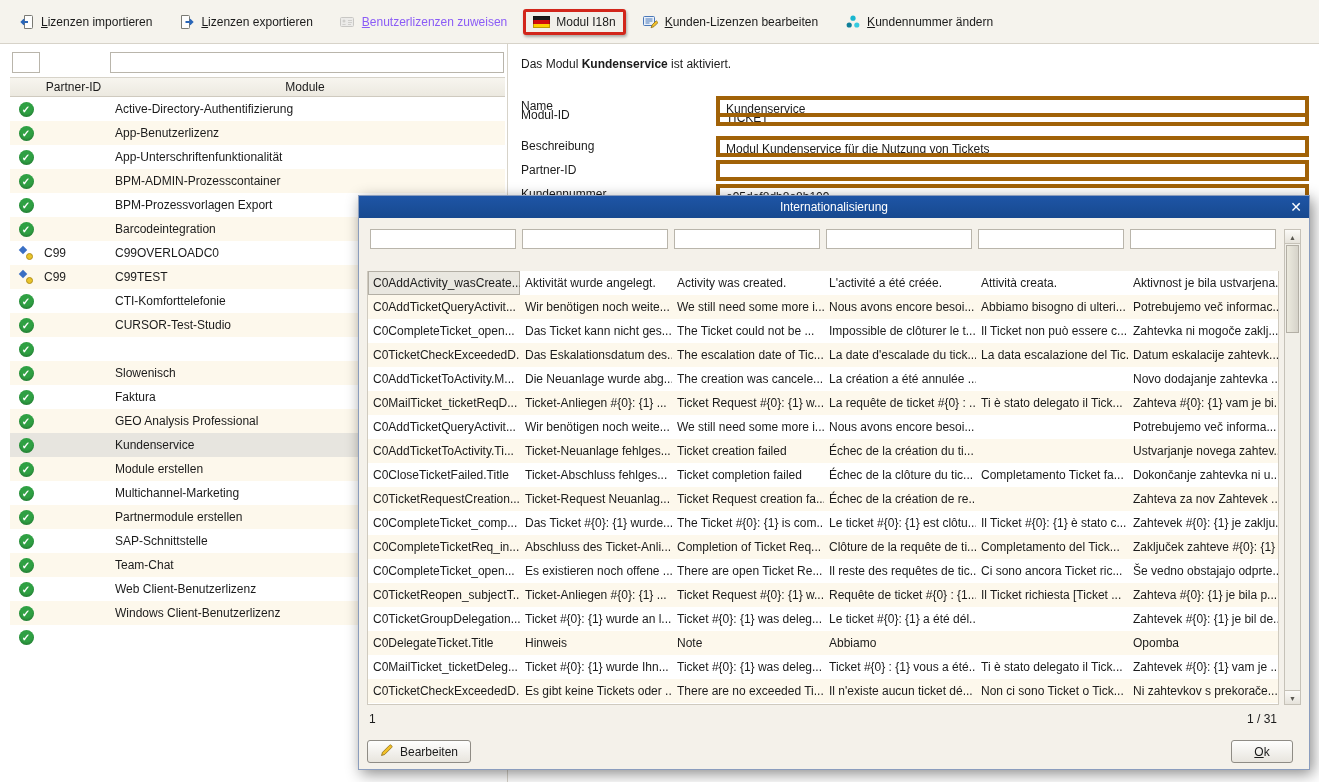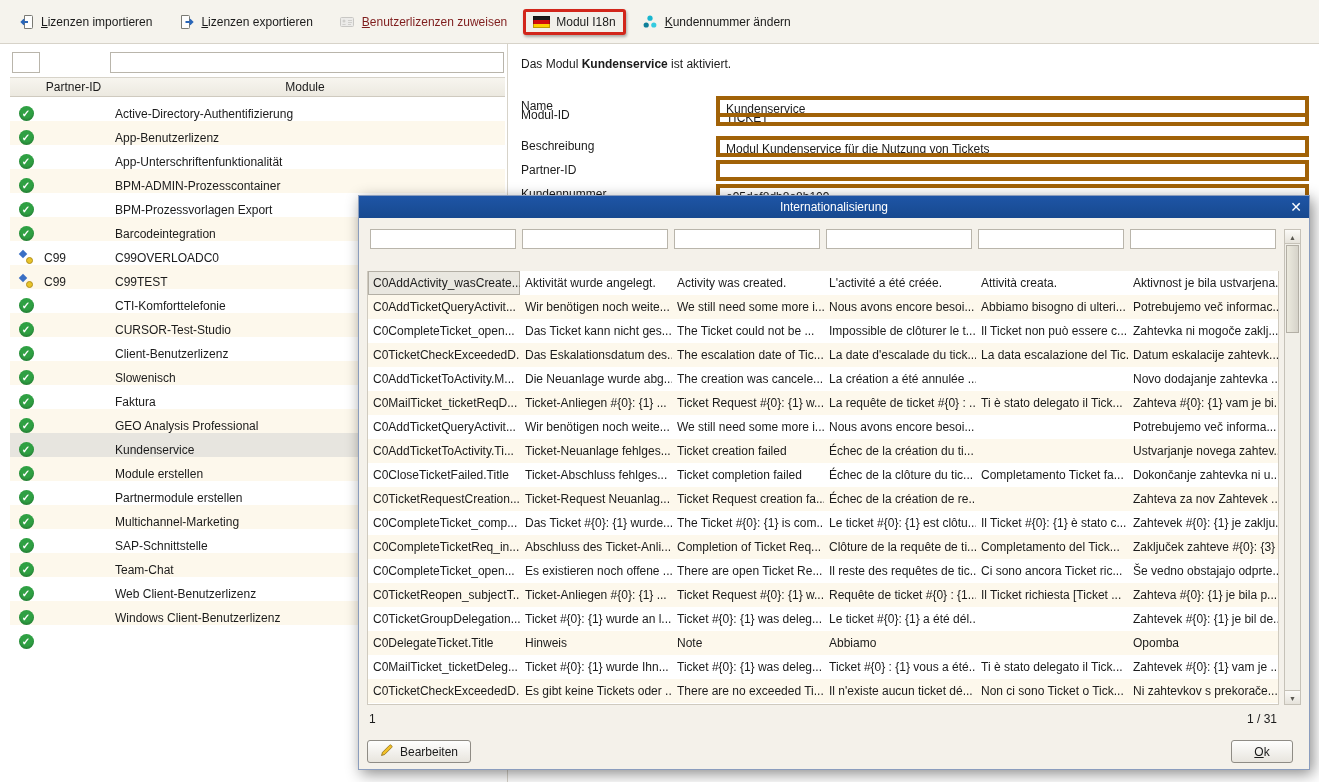--- a/index.html
+++ b/index.html
@@ -11,40 +11,40 @@
   *{margin:0;padding:0}
   body{
     width:1319px;height:782px;position:relative;overflow:hidden;background:#fff;
     font-family:"Liberation Sans",sans-serif;font-size:12px;color:#1b1b1b;
   }
   
   .toolbar{position:absolute;top:0;left:0;right:0;height:44px;background:#f5f3ed;
     border-bottom:1px solid #d7d3c9;display:flex;align-items:center;padding:0 8px;gap:6px;box-sizing:border-box}
   .tb-btn{display:flex;align-items:center;gap:6px;padding:5px 9px;white-space:nowrap;
     border:1px solid transparent;border-radius:3px}
-  .tb-btn.disabled{color:#7f1d1d}
+  .tb-btn.disabled{color:#8b5cf6}
   .tb-btn.disabled .tb-ico{filter:grayscale(1);opacity:.55}
   .tb-btn.highlighted{border:3px solid var(--highlight-border);background:#f2f0ea;padding:2px 7px;
     box-shadow:1px 2px 3px rgba(0,0,0,.3)}
   .tb-ico{display:inline-flex;width:17px;height:16px;align-items:center;justify-content:center}
   .tb-label{display:inline-block}
   .tb-btn:not(.no-ul) .tb-label::first-letter{text-decoration:underline}
   
   .left-panel{position:absolute;top:44px;left:0;width:508px;bottom:0;background:#fff;
     border-right:1px solid #d7d3c9;box-sizing:border-box}
   .lp-filter{position:absolute;top:8px;height:21px;border:1px solid #b9b5ab;background:#fff;
     box-sizing:border-box;padding:0 3px;font:12px "Liberation Sans",sans-serif}
   .lp-filter-icon{left:12px;width:28px}
   .lp-filter-module{left:110px;width:394px}
   .lp-header{position:absolute;top:33px;left:10px;width:495px;height:20px;
     background:linear-gradient(#f7f5ef,#ece9e0);border-top:1px solid #d7d3c9;border-bottom:1px solid #cfcabf;box-sizing:border-box}
   .h-partner{position:absolute;left:32px;width:63px;text-align:center;line-height:19px}
   .h-module{position:absolute;left:95px;right:0;text-align:center;line-height:19px}
   .lp-rows{position:absolute;top:53px;left:10px;width:495px}
-  .mrow{height:24px;display:flex;align-items:flex-end}
+  .mrow{height:24px;display:flex;align-items:center}
   .mrow:nth-child(even){background:var(--stripe)}
   .mrow.selected{background:#e7e5df}
   .c-icon{width:32px;display:flex;justify-content:center;align-items:center}
   .c-partner{width:63px;padding-left:2px;box-sizing:border-box}
   .c-module{flex:1;padding-left:10px;white-space:nowrap;overflow:hidden}
   .st-active{width:15px;height:15px;border-radius:50%;background:var(--active-green);position:relative;
     box-shadow:inset 0 -2px 2px rgba(0,0,0,.18)}
   .st-active::after{content:"✓";position:absolute;left:0;right:0;top:0;bottom:0;color:#fff;
     font-size:10px;font-weight:700;text-align:center;line-height:15px}
   .st-partner{width:15px;height:15px;position:relative}
@@ -137,20 +137,30 @@
           <rect y="4" width="17" height="4" fill="#d00c0c"></rect>
           <rect y="8" width="17" height="4" fill="#ffcf00"></rect>
           <rect x="0.5" y="0.5" width="16" height="11" fill="none" stroke="rgba(0,0,0,0.25)"></rect>
         </svg>
       </span>
       <span class="tb-label">Modul I18n</span>
     </div>
     <div class="tb-btn">
       <span class="tb-ico">
         <svg width="16" height="16" viewBox="0 0 16 16">
+          <rect x="1.5" y="2.5" width="11" height="9" rx="1" fill="#e9f0fa" stroke="#4a78b8"></rect>
+          <path d="M3.5 5h7M3.5 7h7M3.5 9h4" stroke="#4a78b8"></path>
+          <path d="M9 13.8l1.2-3 4-4 1.8 1.8-4 4z" fill="#f2c028" stroke="#8a6d1a" stroke-width="0.8"></path>
+        </svg>
+      </span>
+      <span class="tb-label">Kunden-Lizenzen bearbeiten</span>
+    </div>
+    <div class="tb-btn">
+      <span class="tb-ico">
+        <svg width="16" height="16" viewBox="0 0 16 16">
           <circle cx="8" cy="4.2" r="2.6" fill="#19b6cf"></circle>
           <circle cx="4.2" cy="11" r="2.6" fill="#0e7f99"></circle>
           <circle cx="11.8" cy="11" r="2.6" fill="#35cbe0"></circle>
         </svg>
       </span>
       <span class="tb-label">Kundennummer ändern</span>
     </div>
   </div>
 
 <div class="left-panel">
@@ -229,21 +239,20 @@
           <span class="st-active"></span>
         </span>
         <span class="c-partner"></span>
         <span class="c-module">CURSOR-Test-Studio</span>
       </div>
       <div class="mrow">
         <span class="c-icon">
           <span class="st-active"></span>
         </span>
         <span class="c-partner"></span>
-        <span class="c-module">Client-Benutzerlizenz</span>
       </div>
       <div class="mrow">
         <span class="c-icon">
           <span class="st-active"></span>
         </span>
         <span class="c-partner"></span>
         <span class="c-module">Slowenisch</span>
       </div>
       <div class="mrow">
         <span class="c-icon">
@@ -271,28 +280,28 @@
           <span class="st-active"></span>
         </span>
         <span class="c-partner"></span>
         <span class="c-module">Module erstellen</span>
       </div>
       <div class="mrow">
         <span class="c-icon">
           <span class="st-active"></span>
         </span>
         <span class="c-partner"></span>
+        <span class="c-module">Multichannel-Marketing</span>
+      </div>
+      <div class="mrow">
+        <span class="c-icon">
+          <span class="st-active"></span>
+        </span>
+        <span class="c-partner"></span>
         <span class="c-module">Partnermodule erstellen</span>
-      </div>
-      <div class="mrow">
-        <span class="c-icon">
-          <span class="st-active"></span>
-        </span>
-        <span class="c-partner"></span>
-        <span class="c-module">Multichannel-Marketing</span>
       </div>
       <div class="mrow">
         <span class="c-icon">
           <span class="st-active"></span>
         </span>
         <span class="c-partner"></span>
         <span class="c-module">SAP-Schnittstelle</span>
       </div>
       <div class="mrow">
         <span class="c-icon">
@@ -453,21 +462,21 @@
         <div class="dcell">Le ticket #{0}: {1} est clôtu...</div>
         <div class="dcell">Il Ticket #{0}: {1} è stato c...</div>
         <div class="dcell">Zahtevek #{0}: {1} je zaklju...</div>
       </div>
       <div class="drow">
         <div class="dcell">C0CompleteTicketReq_in...</div>
         <div class="dcell">Abschluss des Ticket-Anli...</div>
         <div class="dcell">Completion of Ticket Req...</div>
         <div class="dcell">Clôture de la requête de ti...</div>
         <div class="dcell">Completamento del Tick...</div>
-        <div class="dcell">Zaključek zahteve #{0}: {3}</div>
+        <div class="dcell">Zaključek zahteve #{0}: {1}</div>
       </div>
       <div class="drow">
         <div class="dcell">C0CompleteTicket_open...</div>
         <div class="dcell">Es existieren noch offene ...</div>
         <div class="dcell">There are open Ticket Re...</div>
         <div class="dcell">Il reste des requêtes de tic...</div>
         <div class="dcell">Ci sono ancora Ticket ric...</div>
         <div class="dcell">Še vedno obstajajo odprte...</div>
       </div>
       <div class="drow">

